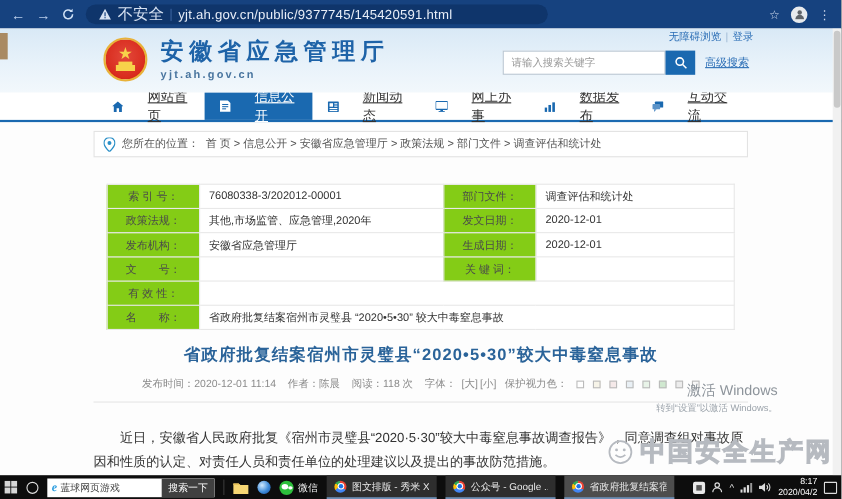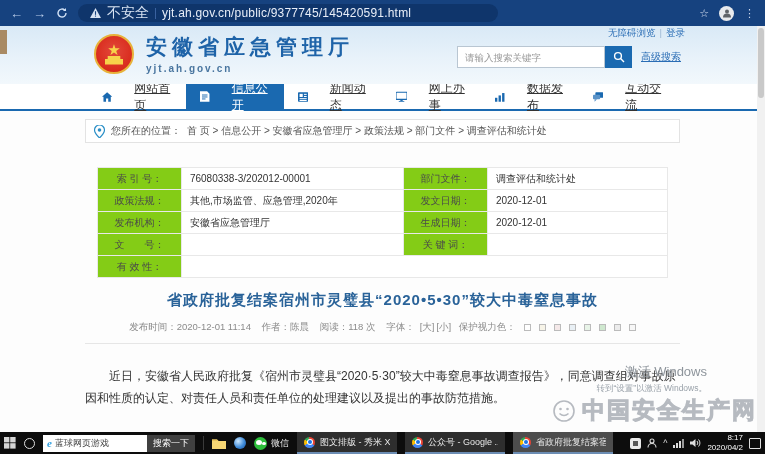--- a/index.html
+++ b/index.html
@@ -51,21 +51,21 @@
   .info-table { width:96%; margin:24px auto 0; border-collapse:collapse; font-size:10px; color:#333; }
   .info-table td { border:1px solid #e8e8e8; height:22px; padding:0 8px; background:#fff; }
   .info-table td.lbl { background:#84cc16; color:#4a4a4a; width:84px; white-space:nowrap; text-align:center; }
   .art-title { margin-top:13px; text-align:center; font-size:15px; font-weight:bold; color:#2a6399; letter-spacing:1px; }
   .art-meta { margin-top:11px; text-align:center; font-size:9.5px; color:#8b8b8b; }
   .art-meta span { margin:0 4px; }
   .swatch { display:inline-block; width:7px; height:7px; border:1px solid #bbb; margin:0 1px; vertical-align:-1px; cursor:pointer; }
   .meta-rule { border-bottom:1px solid #e6e6e6; margin:9px 85px 0; }
   .art-body { margin:21px 85px 0; font-size:12px; color:#333; line-height:1.85; text-indent:2em; }
 
-  .wm-activate { position:absolute; right:58px; bottom:37px; text-align:right; color:#8d949b; }
+  .wm-activate { position:absolute; right:58px; bottom:54px; text-align:right; color:#8d949b; }
   .wm-a1 { font-size:13px; }
   .wm-a2 { font-size:8.5px; color:#9aa2aa; margin-top:2px; }
   .wm-brand { position:absolute; right:8px; bottom:6px; display:flex; align-items:center; gap:6px; }
   .brand-text { font-size:23px; font-weight:bold; letter-spacing:2px; color:#d4d7da; -webkit-text-stroke:1px #b6bac0; }
 
   
   .taskbar { position:absolute; bottom:0; left:0; right:0; height:22px; background:#0d0d0d; display:flex; align-items:center; padding:0 4px; gap:8px; color:#ddd; }
   .tb-icon { display:flex; align-items:center; justify-content:center; height:22px; cursor:pointer; }
   .cortana { width:11px; height:11px; border:1.5px solid #e0e0e0; border-radius:50%; }
   .tb-search { display:flex; align-items:center; height:17px; background:#fff; width:152px; overflow:hidden; cursor:pointer; }
@@ -246,20 +246,24 @@
         <tr>
           <td class="lbl">文　　号：</td>
           <td></td>
           <td class="lbl">关 键 词：</td>
           <td></td>
         </tr>
         <tr>
           <td class="lbl">有 效 性：</td>
           <td colspan="3"></td>
         </tr>
+        <tr>
+          <td class="lbl">名　　称：</td>
+          <td colspan="3">省政府批复结案宿州市灵璧县 “2020•5•30” 较大中毒窒息事故</td>
+        </tr>
       </tbody>
         </table>
 
       <div class="art-title">省政府批复结案宿州市灵璧县“2020•5•30”较大中毒窒息事故</div>
 
       <div class="art-meta">
         <span>发布时间：2020-12-01 11:14</span>
         <span>作者：陈晨</span>
         <span>阅读：118 次</span>
         <span>字体：</span><span style="margin:0 1px;">[大]</span><span style="margin:0 1px;">[小]</span>

